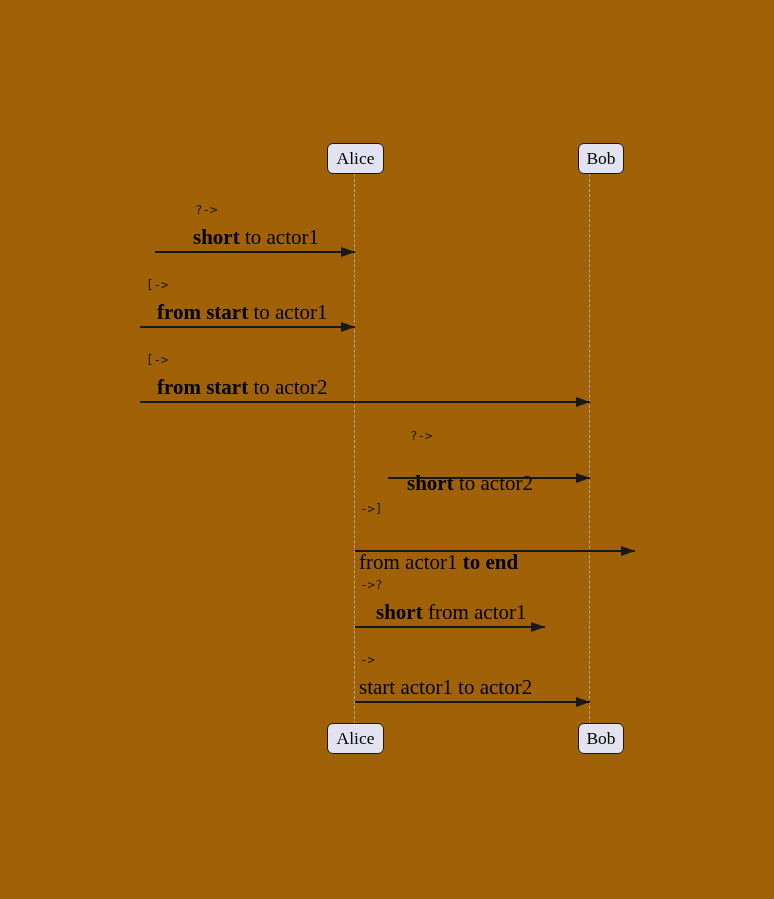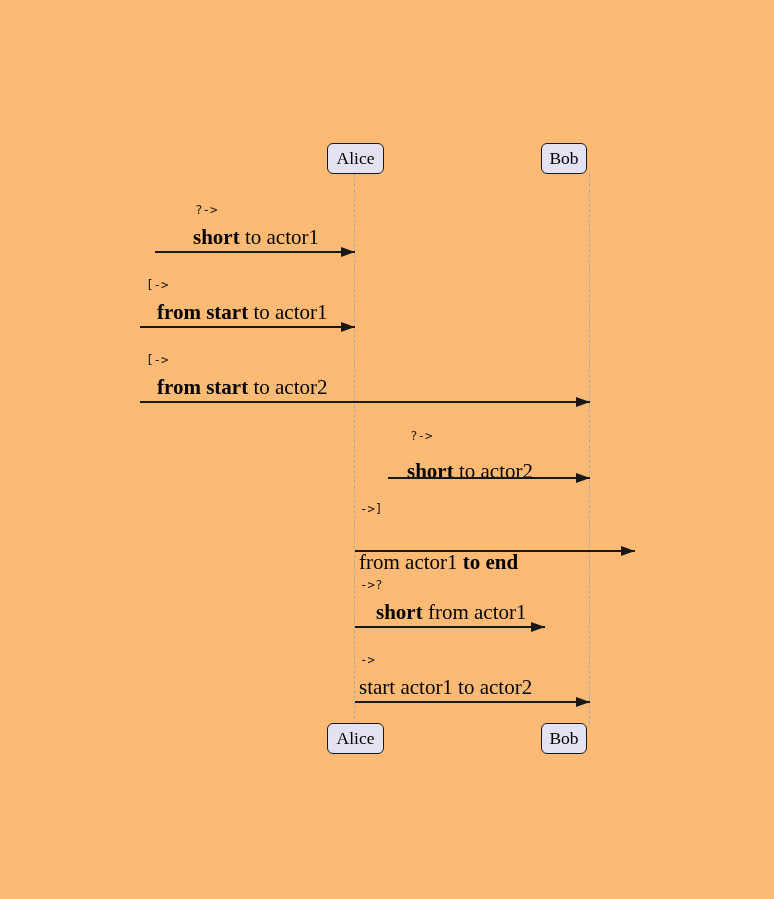--- a/index.html
+++ b/index.html
@@ -1,19 +1,19 @@
 <!DOCTYPE html>
 <html><head>
 <meta charset="utf-8">
 <style>
   html,body{margin:0;padding:0;background:#ffffff;}
   .canvas{
     position:relative;
     width:774px;height:899px;
-    background:#fdba74;
+    background:#a16207;
     overflow:hidden;
     font-family:"Liberation Serif","DejaVu Serif",serif;
     color:#000;
   }
   
   .lifeline{
     position:absolute;
     top:174px;height:550px;
     width:0;
     border-left:1.5px dashed #a9a9a9;
@@ -25,21 +25,21 @@
     position:absolute;
     height:29px;
     background:#e2e2f0;
     border:1.4px solid #181818;
     border-radius:6px;
     display:flex;align-items:center;justify-content:center;
     font-size:17.5px;
     line-height:1;
   }
   .pbox.alice{left:327px;width:55px;}
-  .pbox.bob{left:541px;width:44px;}
+  .pbox.bob{left:578px;width:44px;}
   .pbox.top{top:143px;}
   .pbox.bottom{top:723px;}
   
   .msg .code{
     position:absolute;
     font-family:"DejaVu Sans Mono","Liberation Mono",monospace;
     font-size:12.5px;
     line-height:15px;
     color:#181818;
     white-space:pre;
@@ -61,21 +61,21 @@
     position:absolute;right:0;top:0;
     width:0;height:0;
     border-left:14px solid #181818;
     border-top:5px solid transparent;
     border-bottom:5px solid transparent;
   }
   
   .m1 .code{left:195px;top:202px}.m1 .label{left:193px;top:227px}.m1 .arrow{left:155px;top:247px;width:200px}
   .m2 .code{left:146px;top:277px}.m2 .label{left:157px;top:302px}.m2 .arrow{left:140px;top:322px;width:215px}
   .m3 .code{left:146px;top:352px}.m3 .label{left:157px;top:377px}.m3 .arrow{left:140px;top:397px;width:450px}
-  .m4 .code{left:410px;top:428px}.m4 .label{left:407px;top:461px}.m4 .arrow{left:388px;top:473px;width:202px}
+  .m4 .code{left:410px;top:428px}.m4 .label{left:407px;top:473px}.m4 .arrow{left:388px;top:473px;width:202px}
   .m5 .code{left:360px;top:501px}.m5 .label{left:359px;top:552px}.m5 .arrow{left:355px;top:546px;width:280px}
   .m6 .code{left:360px;top:577px}.m6 .label{left:376px;top:602px}.m6 .arrow{left:355px;top:622px;width:190px}
   .m7 .code{left:360px;top:652px}.m7 .label{left:359px;top:677px}.m7 .arrow{left:355px;top:697px;width:235px}
 </style>
 </head>
 <body>
 
 <div class="canvas">
 
   <div class="lifeline alice"></div>

